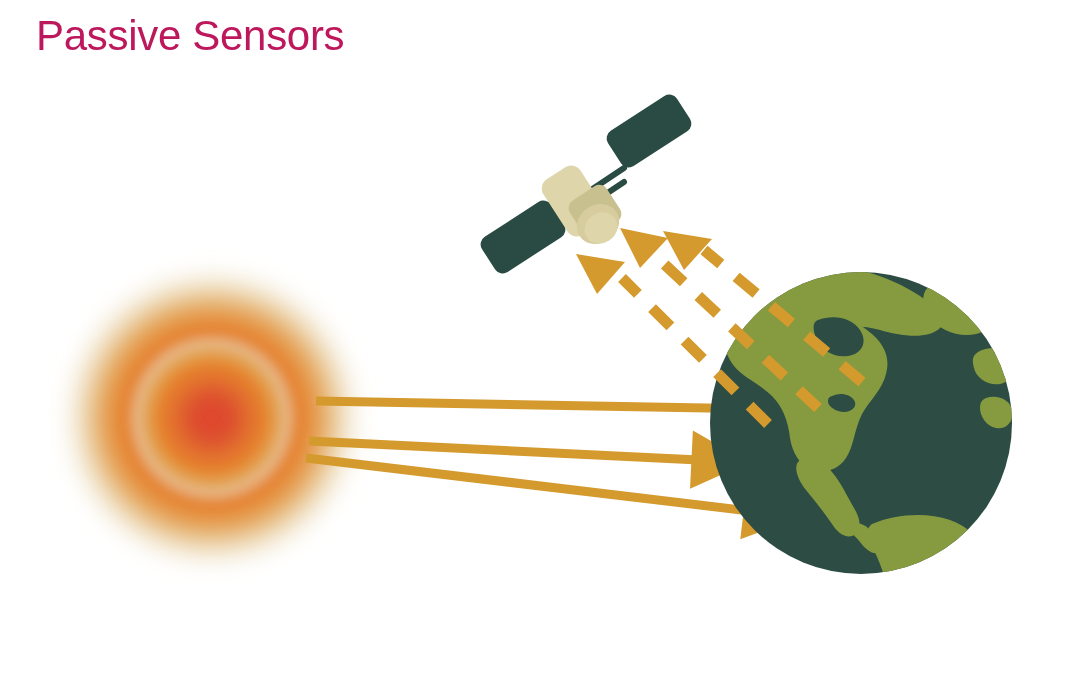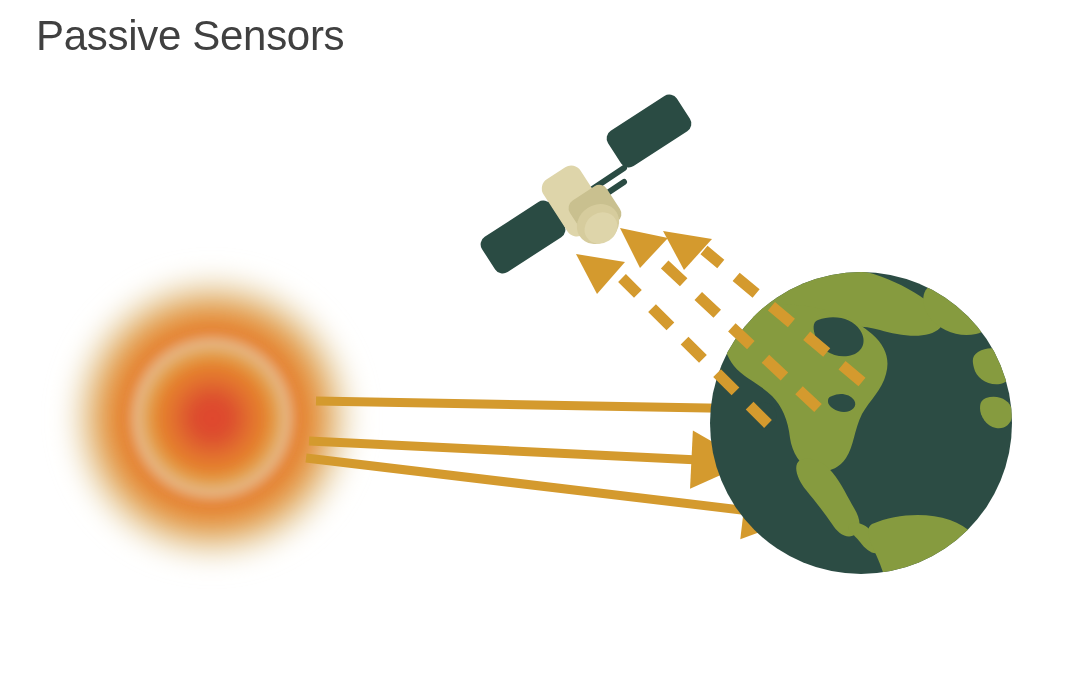--- a/index.html
+++ b/index.html
@@ -21,21 +21,21 @@
     height: 676px;
     background: #ffffff;
   }
   #title {
     position: absolute;
     left: 36px;
     top: 12px;
     font-family: "Liberation Sans", sans-serif;
     font-size: 42px;
     font-weight: 400;
-    color: #404040;
+    color: #be185d;
     letter-spacing: -0.3px;
     line-height: 1.12;
     white-space: nowrap;
   }
   #scene-svg {
     position: absolute;
     left: 0;
     top: 0;
     width: 1072px;
     height: 676px;

